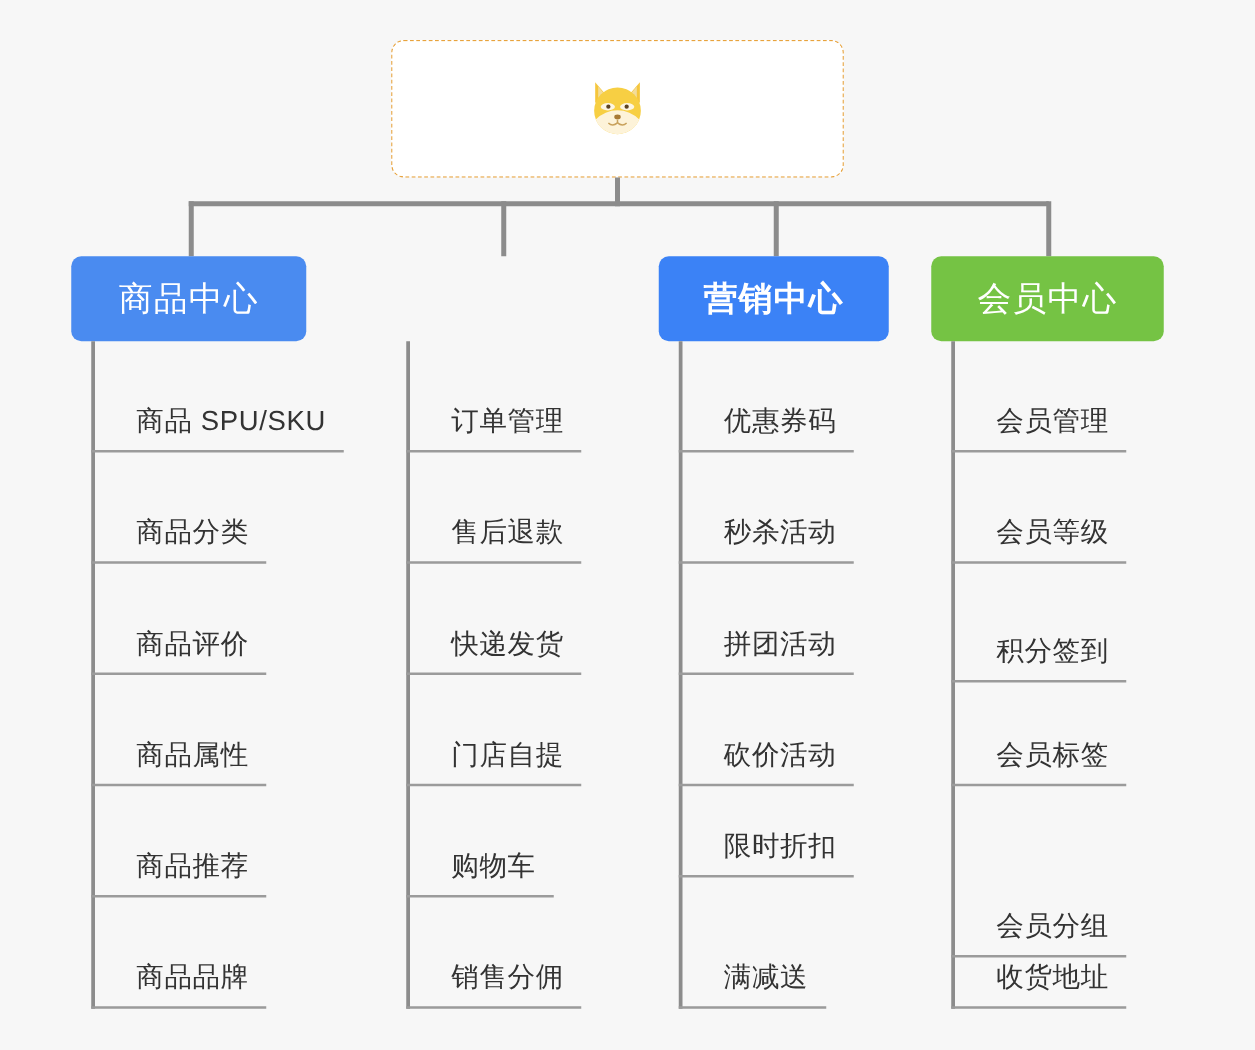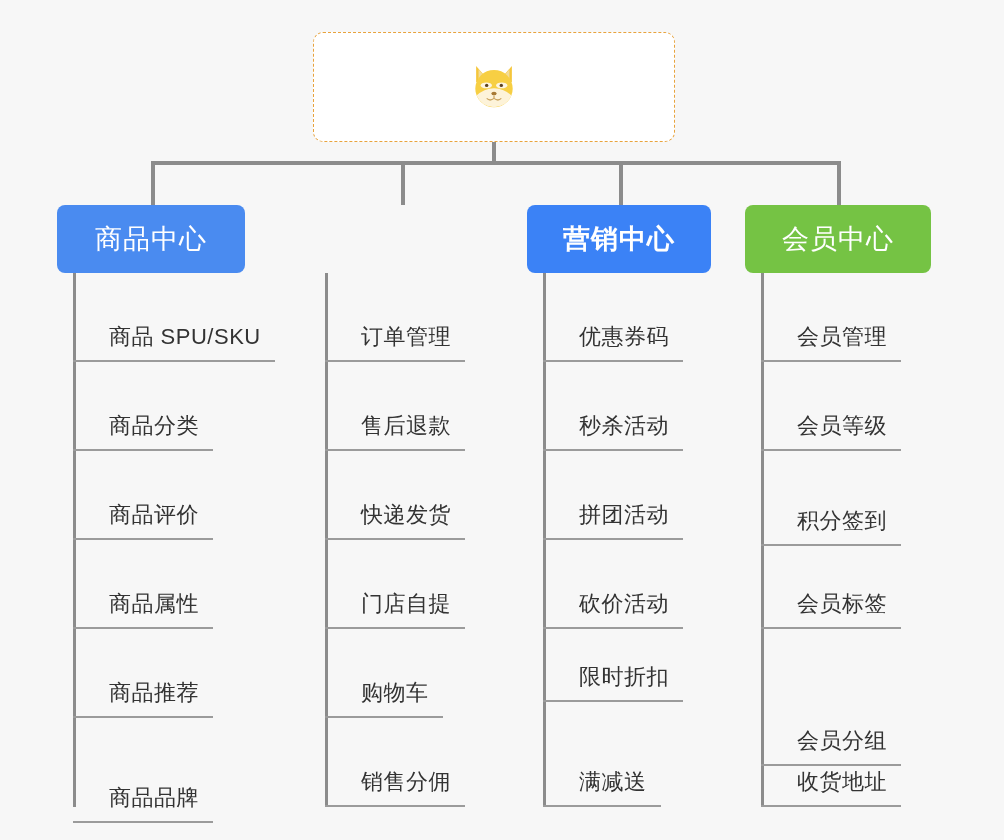--- a/index.html
+++ b/index.html
@@ -176,21 +176,21 @@
         <div class="leaf-underline" style="width: 140px; background: rgb(155, 155, 155);"></div>
       </div>
       <div class="leaf-item" style="top: 267px; width: 140px;">
         <span class="leaf-label">商品属性</span>
         <div class="leaf-underline" style="width: 140px; background: rgb(155, 155, 155);"></div>
       </div>
       <div class="leaf-item" style="top: 356px; width: 140px;">
         <span class="leaf-label">商品推荐</span>
         <div class="leaf-underline" style="width: 140px; background: rgb(155, 155, 155);"></div>
       </div>
-      <div class="leaf-item" style="top: 445px; width: 140px; margin-top: 16px;">
+      <div class="leaf-item" style="top: 445px; width: 140px;">
         <span class="leaf-label">商品品牌</span>
         <div class="leaf-underline" style="width: 140px; background: rgb(155, 155, 155);"></div>
       </div>
     </div>
   <div class="leaf-col col-1">
     <div class="leaf-spine" style="background: rgb(140, 140, 140); height: 534px;"></div>
   <div class="leaf-item" style="top: 0px; width: 140px; padding-left: 48px;">
         <span class="leaf-label">订单管理</span>
         <div class="leaf-underline" style="width: 140px; background: rgb(155, 155, 155);"></div>
       </div>

